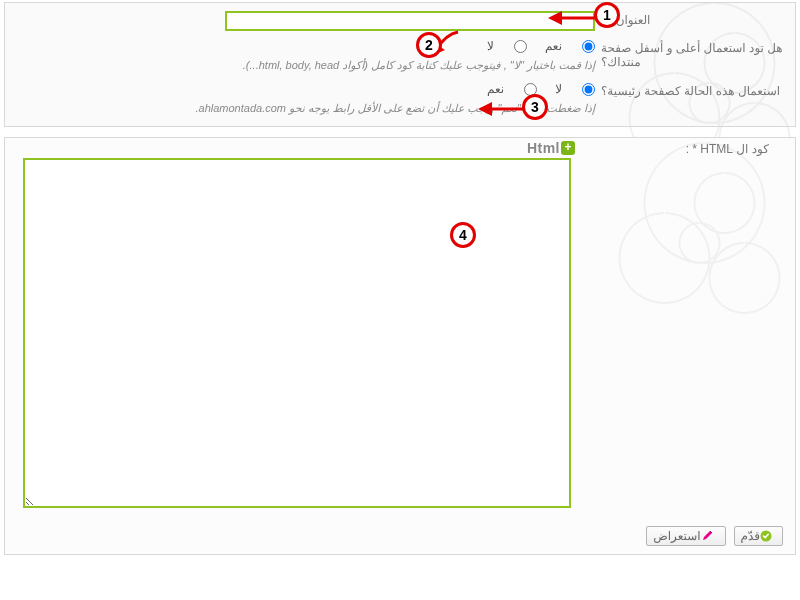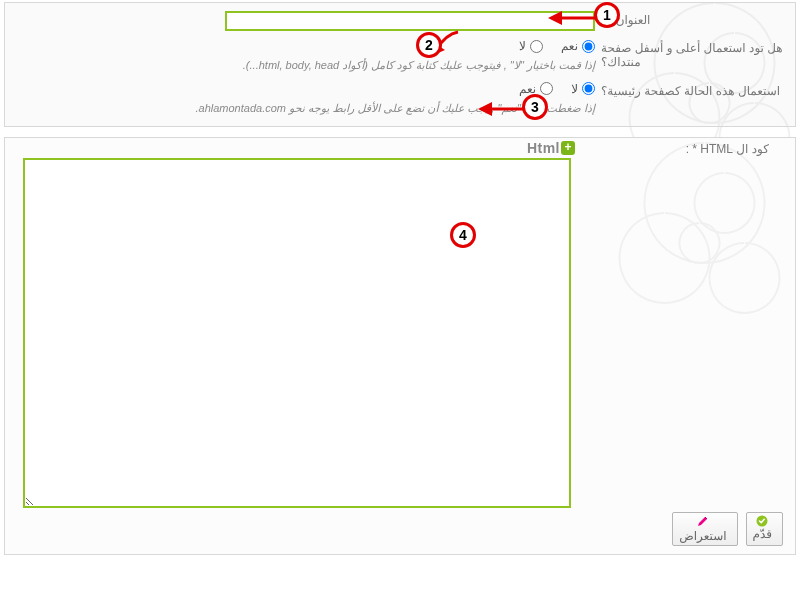--- a/index.html
+++ b/index.html
@@ -58,22 +58,22 @@
   padding: 0 4px;
   font-size: 12px;
 }
 .radio-group {
   display: flex;
   gap: 18px;
   align-items: center;
 }
 .radio-item {
   display: flex;
-  align-items: center;
-  gap: 4px;
+  align-items: flex-end;
+  gap: 20px;
   color: #555;
   font-size: 12px;
 }
 .radio {
   width: 13px;
   height: 13px;
 }
 .help-text {
   color: #8a8a8a;
   font-style: italic;
@@ -146,21 +146,20 @@
 .btn {
   border: 1px solid #b5b5b5;
   background: linear-gradient(#fdfdfd,#eee);
   padding: 2px 10px 2px 6px;
   border-radius: 2px;
   color: #666;
   font-size: 12px;
   display: inline-flex;
   align-items: center;
   cursor: pointer;
-  flex-direction: column;
 }
 .tick {
   width: 12px; height: 12px;
   display: inline-block;
 }
 .pencil {
   width: 14px; height: 14px;
   display: inline-block;
 }
 

